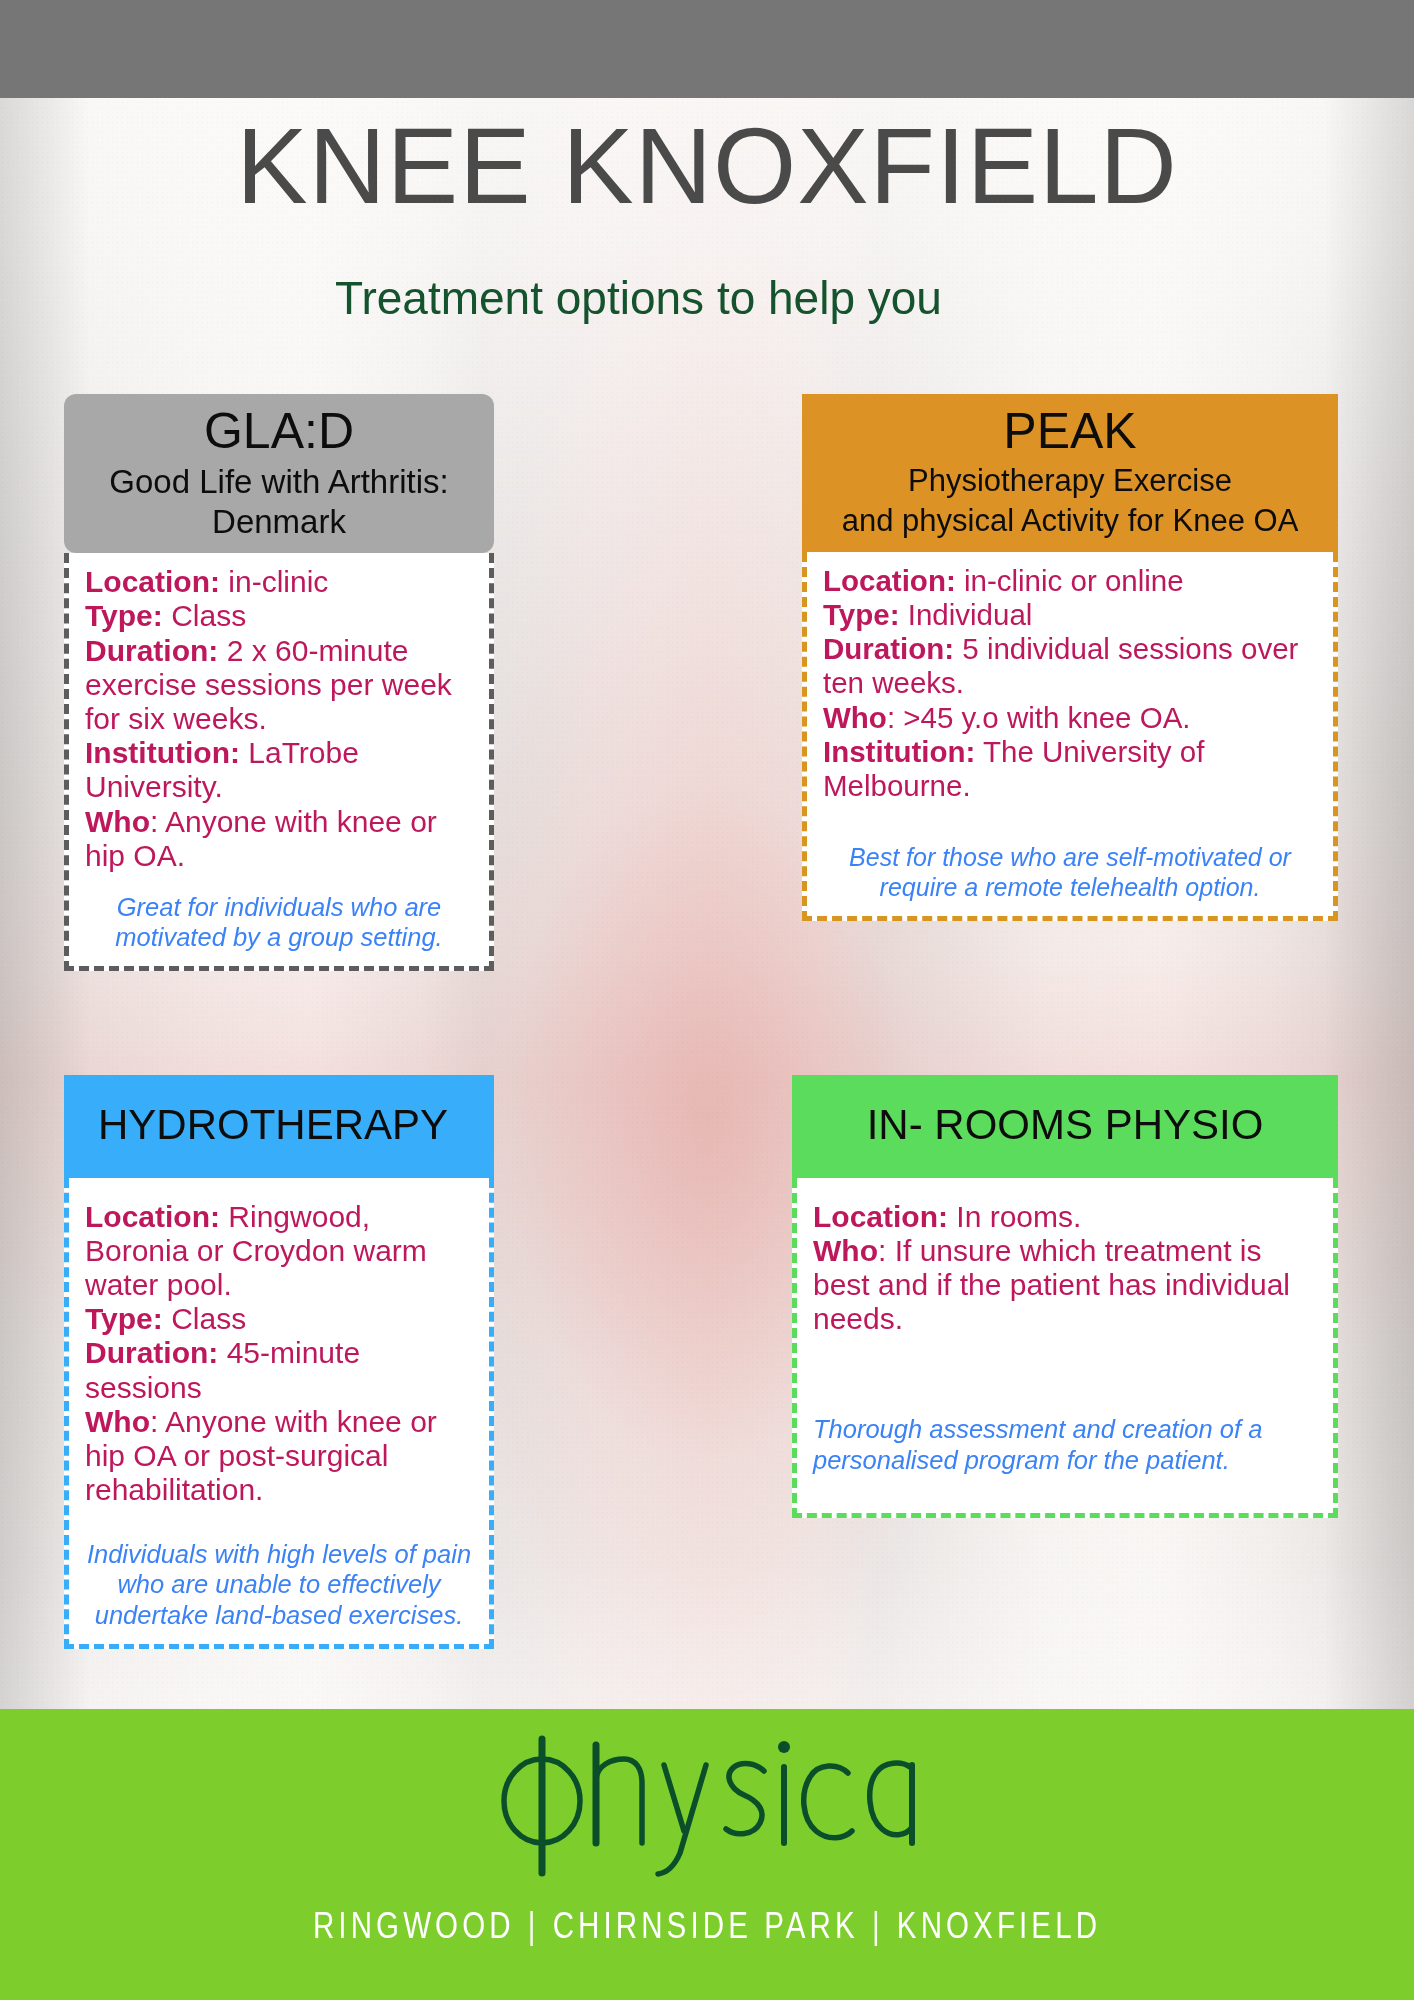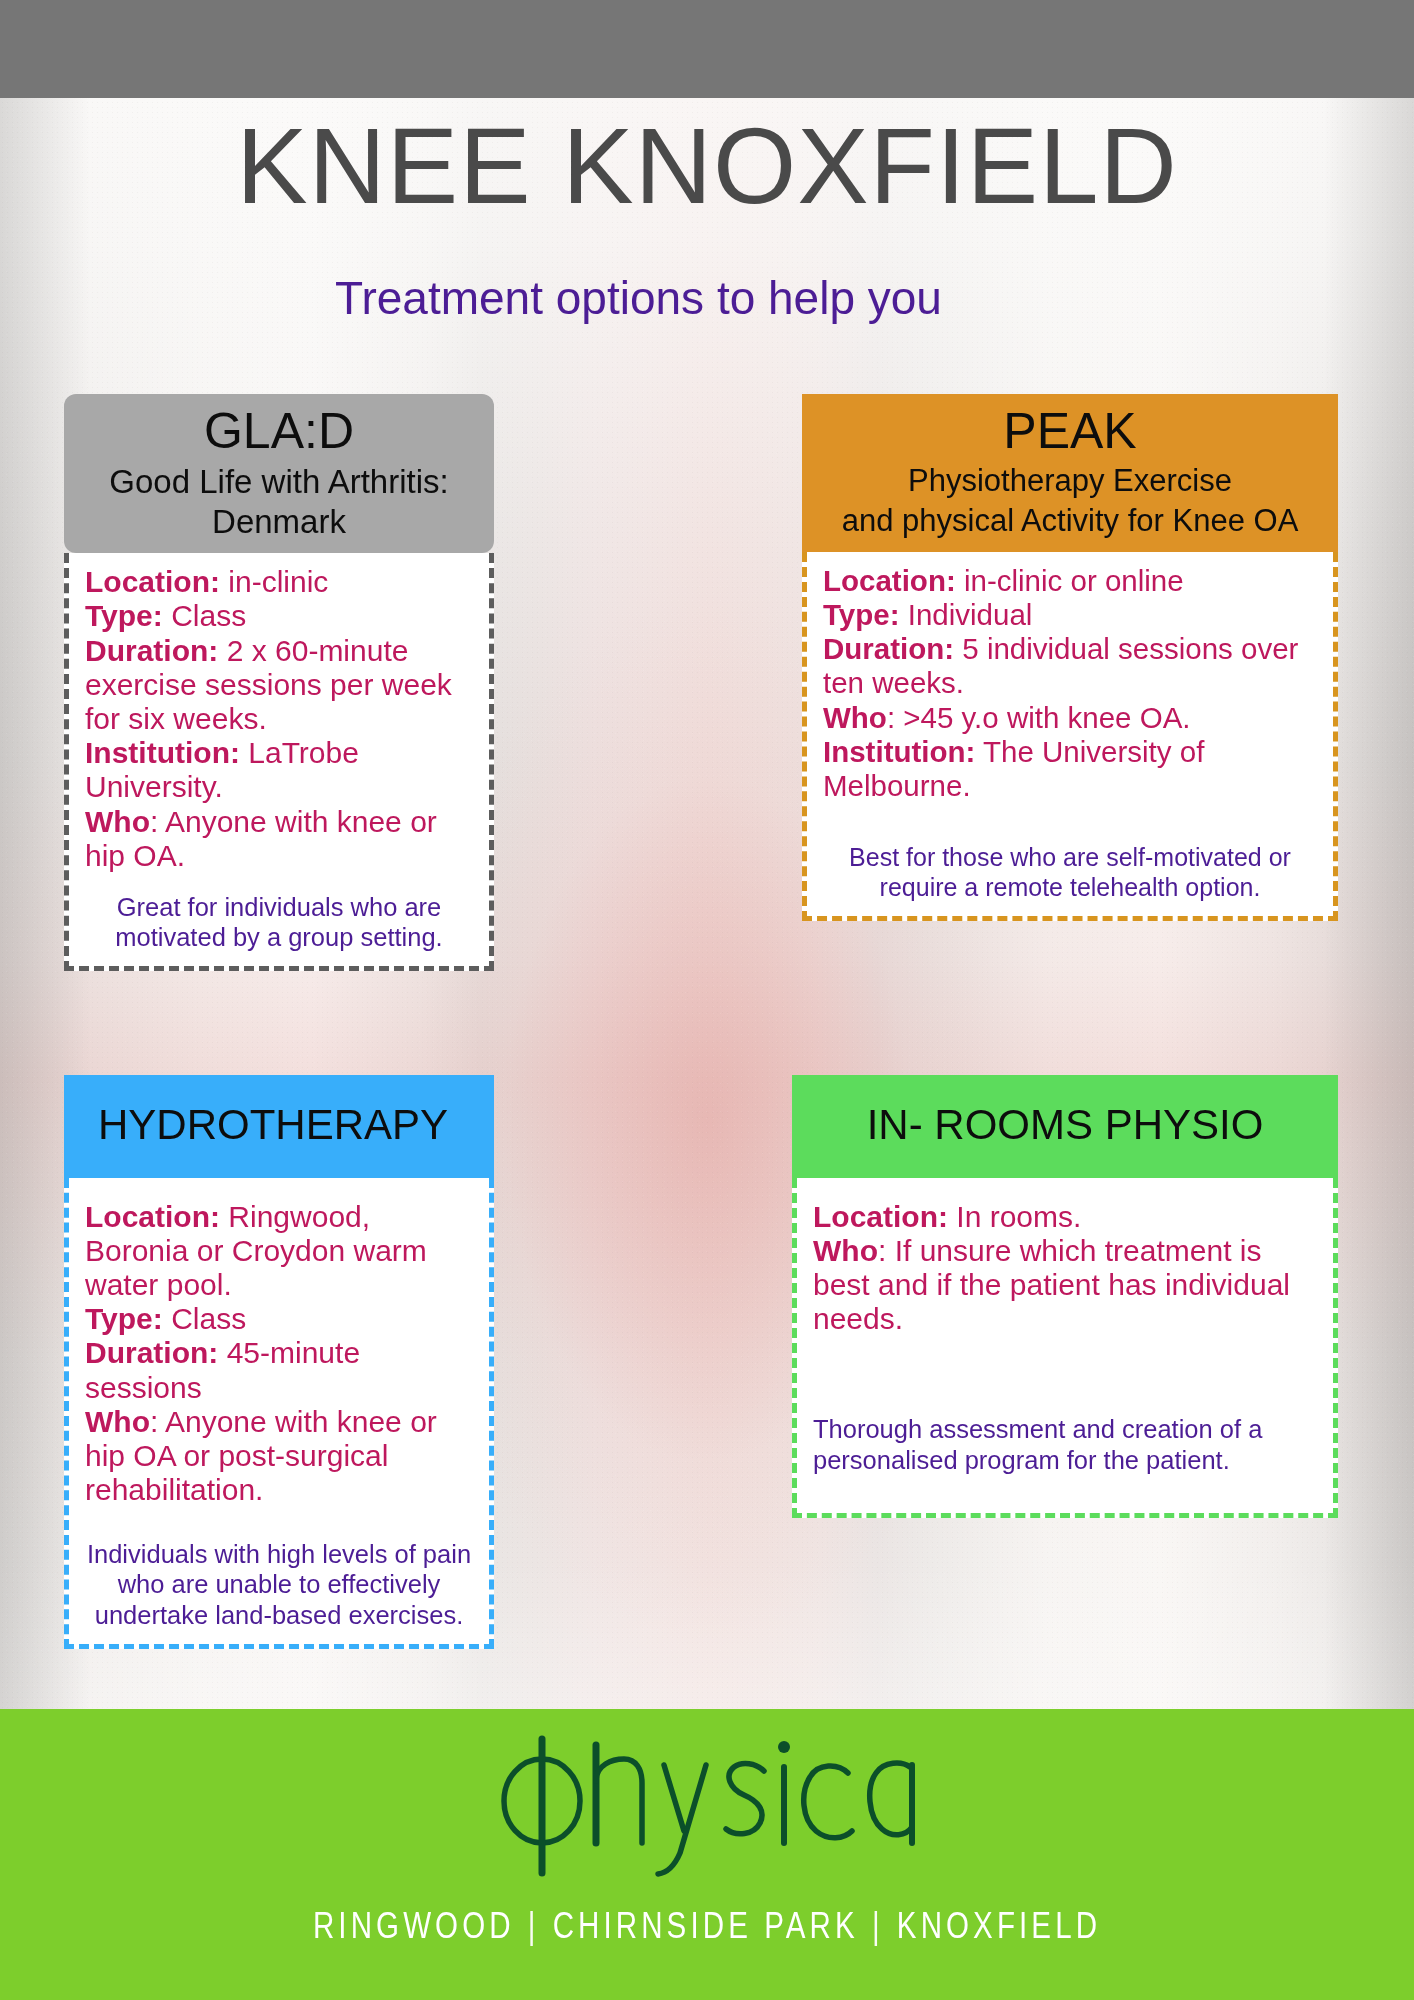--- a/index.html
+++ b/index.html
@@ -116,21 +116,21 @@
     font-weight: 400;
     white-space: nowrap;
   }
   .subtitle {
     position: absolute;
     left: 0; top: 275px;
     width: 1277px;
     text-align: center;
     font-size: 46px;
     line-height: 1.0;
-    color: #4c1d95;
+    color: #14532d;
     font-weight: 400;
   }
 
   
   .card { position: absolute; }
   .card-header {
     text-align: center;
     padding: 8px 10px 12px 10px;
     box-sizing: border-box;
   }
@@ -155,21 +155,22 @@
   }
   .card-body .line {
     font-size: 30px;
     line-height: 1.14;
     color: #be185d;
   }
   .card-body .line b { font-weight: 700; }
   .card-body .note {
     font-size: 25.5px;
     line-height: 1.18;
-    color: #4c1d95;
+    font-style: italic;
+    color: #3b82f6;
     text-align: center;
   }
 
   
   #card-glad { left: 64px; top: 394px; width: 430px; }
   #card-glad .card-header { background: #a8a8a8; border-radius: 12px; }
   #card-glad .card-body {
     border: 5px dashed #5d5d5d;
     border-top: none;
     min-height: 345px;

